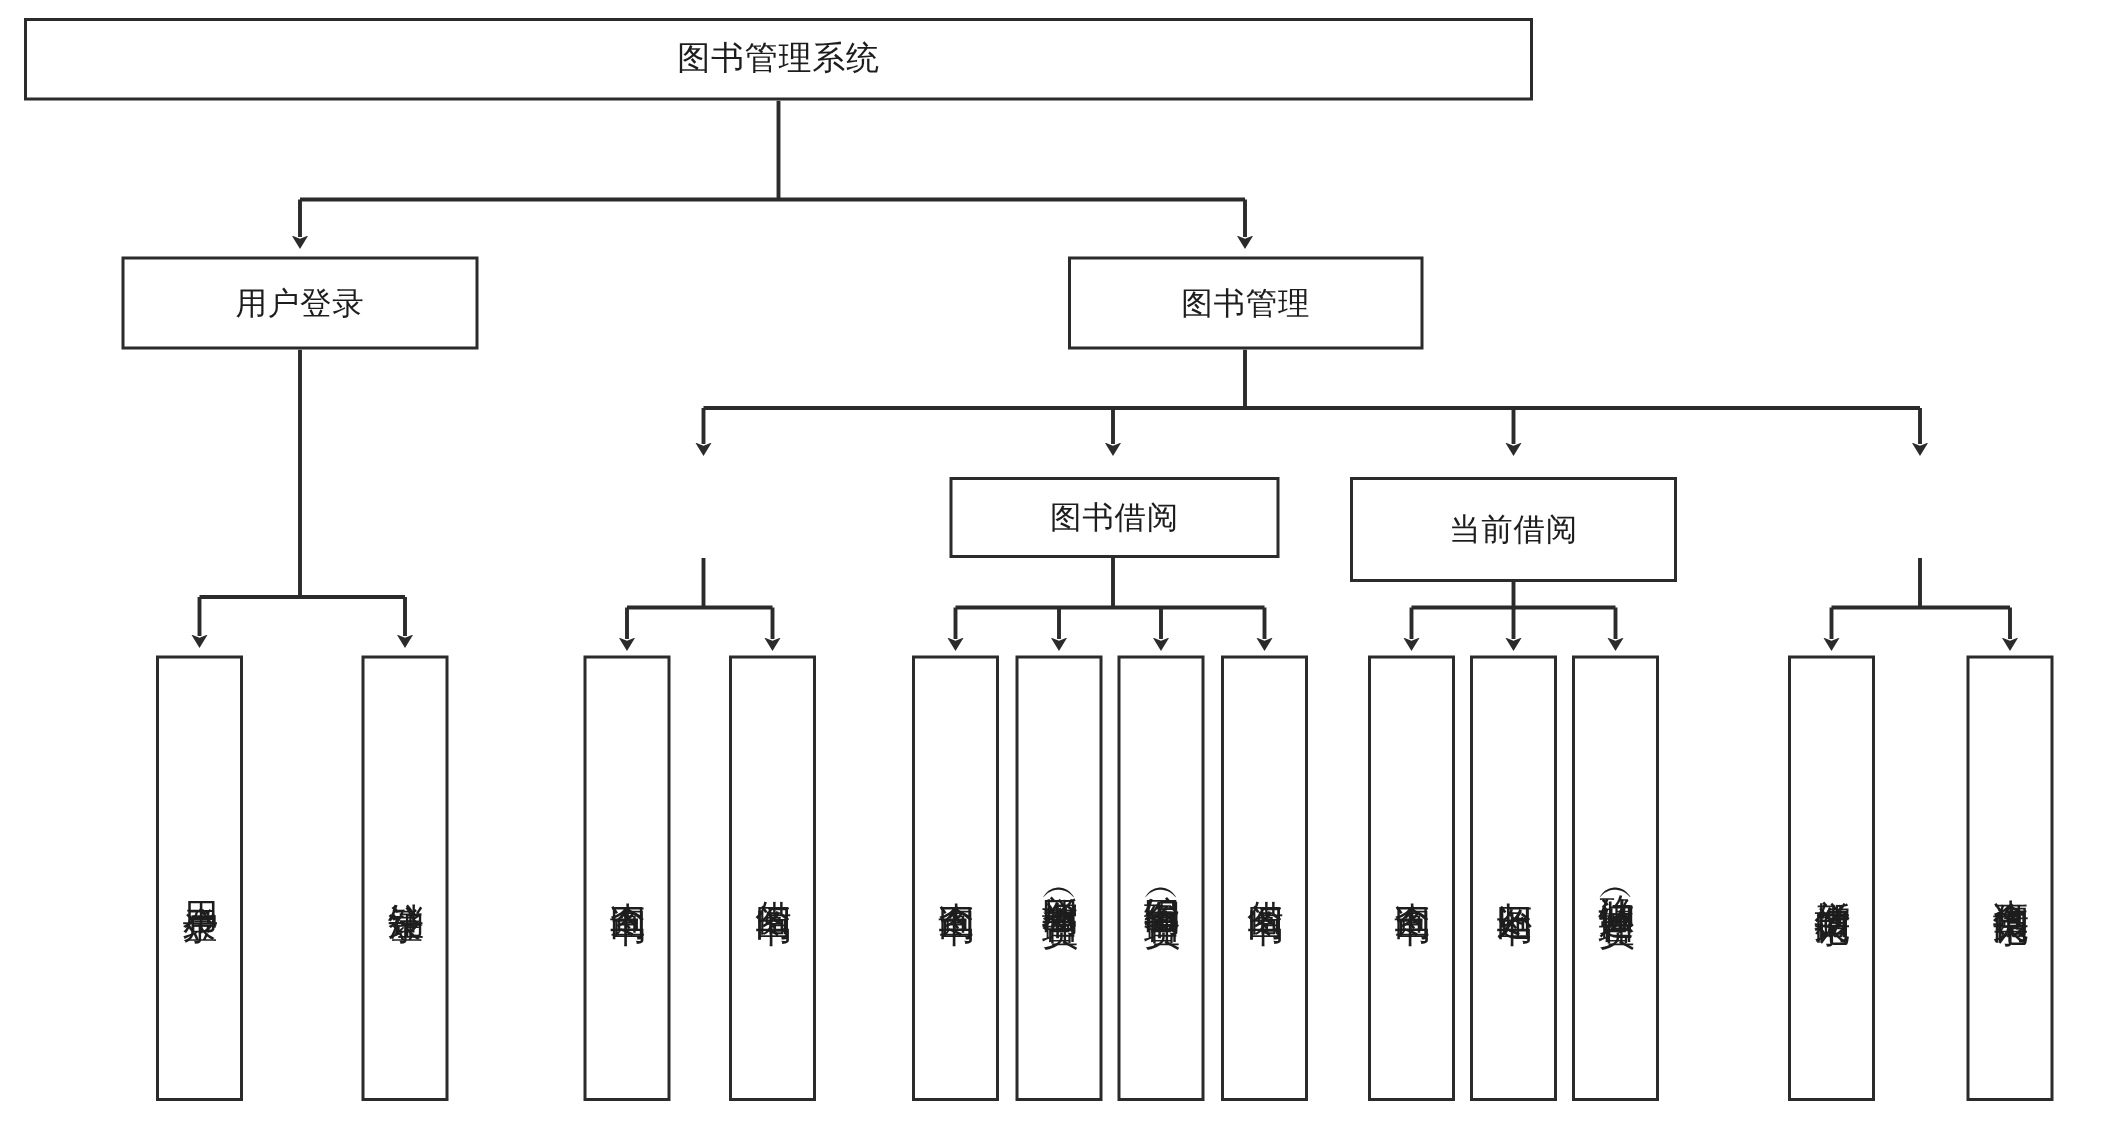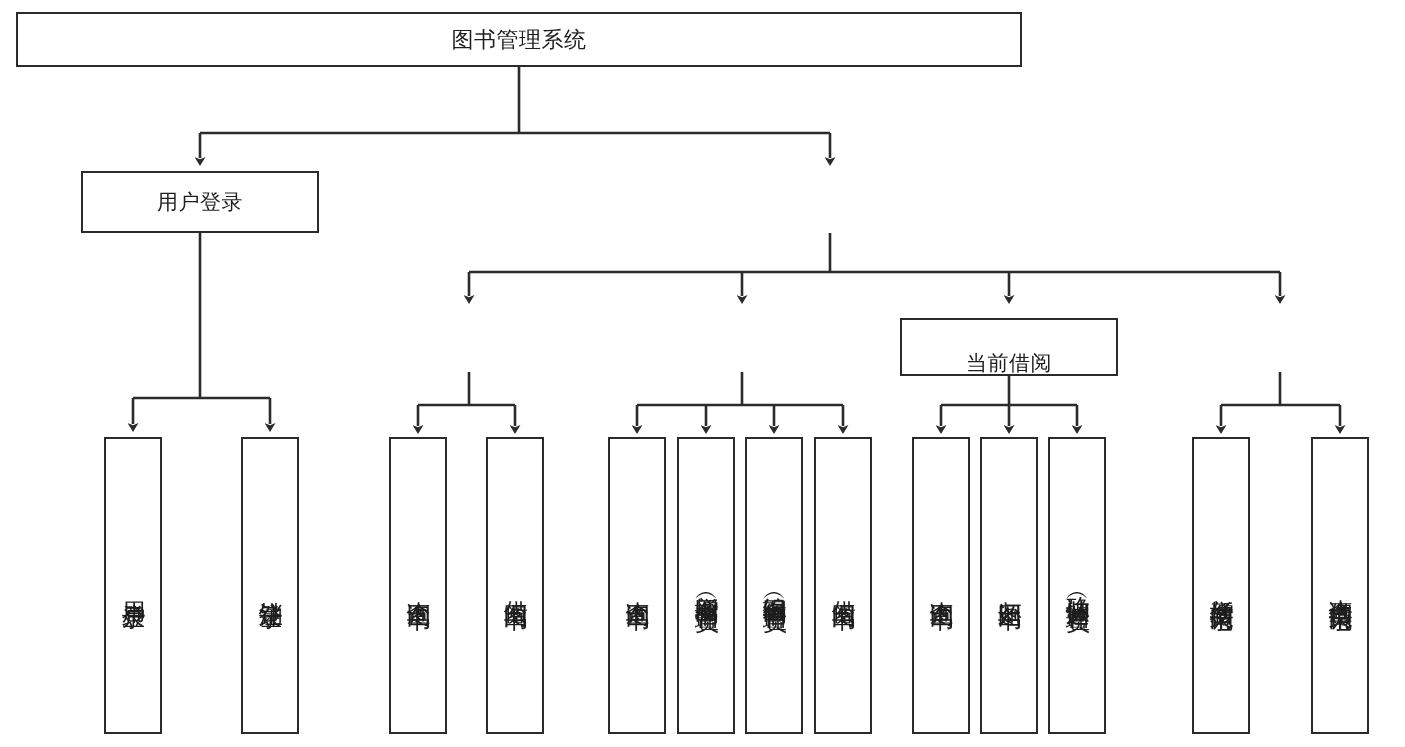--- a/index.html
+++ b/index.html
@@ -128,22 +128,28 @@
     </g>
   </svg>
 
   <div class="node horiz root" style="left:16px; top:12px; width:1006px; height:55px;">
     <span class="node-label">图书管理系统</span>
   </div>
 
   <div class="node horiz" style="left:81px; top:171px; width:238px; height:62px;">
     <span class="node-label">用户登录</span>
   </div>
+  <div class="node horiz" style="left:712px; top:171px; width:237px; height:62px;">
+    <span class="node-label">图书管理</span>
+  </div>
 
-  <div class="node horiz" style="left:900px; top:318px; width:218px; height:58px;align-items:flex-end;">
+  <div class="node horiz" style="left:633px; top:318px; width:220px; height:54px;">
+    <span class="node-label">图书借阅</span>
+  </div>
+  <div class="node horiz" style="left:900px; top:318px; width:218px; height:70px;">
     <span class="node-label">当前借阅</span>
   </div>
 
   <div class="node vert" style="left:104px; top:437px; width:58px; height:297px;">
     <span class="node-label">用户登录</span>
   </div>
   <div class="node vert" style="left:241px; top:437px; width:58px; height:297px;">
     <span class="node-label">注销登录</span>
   </div>
 

